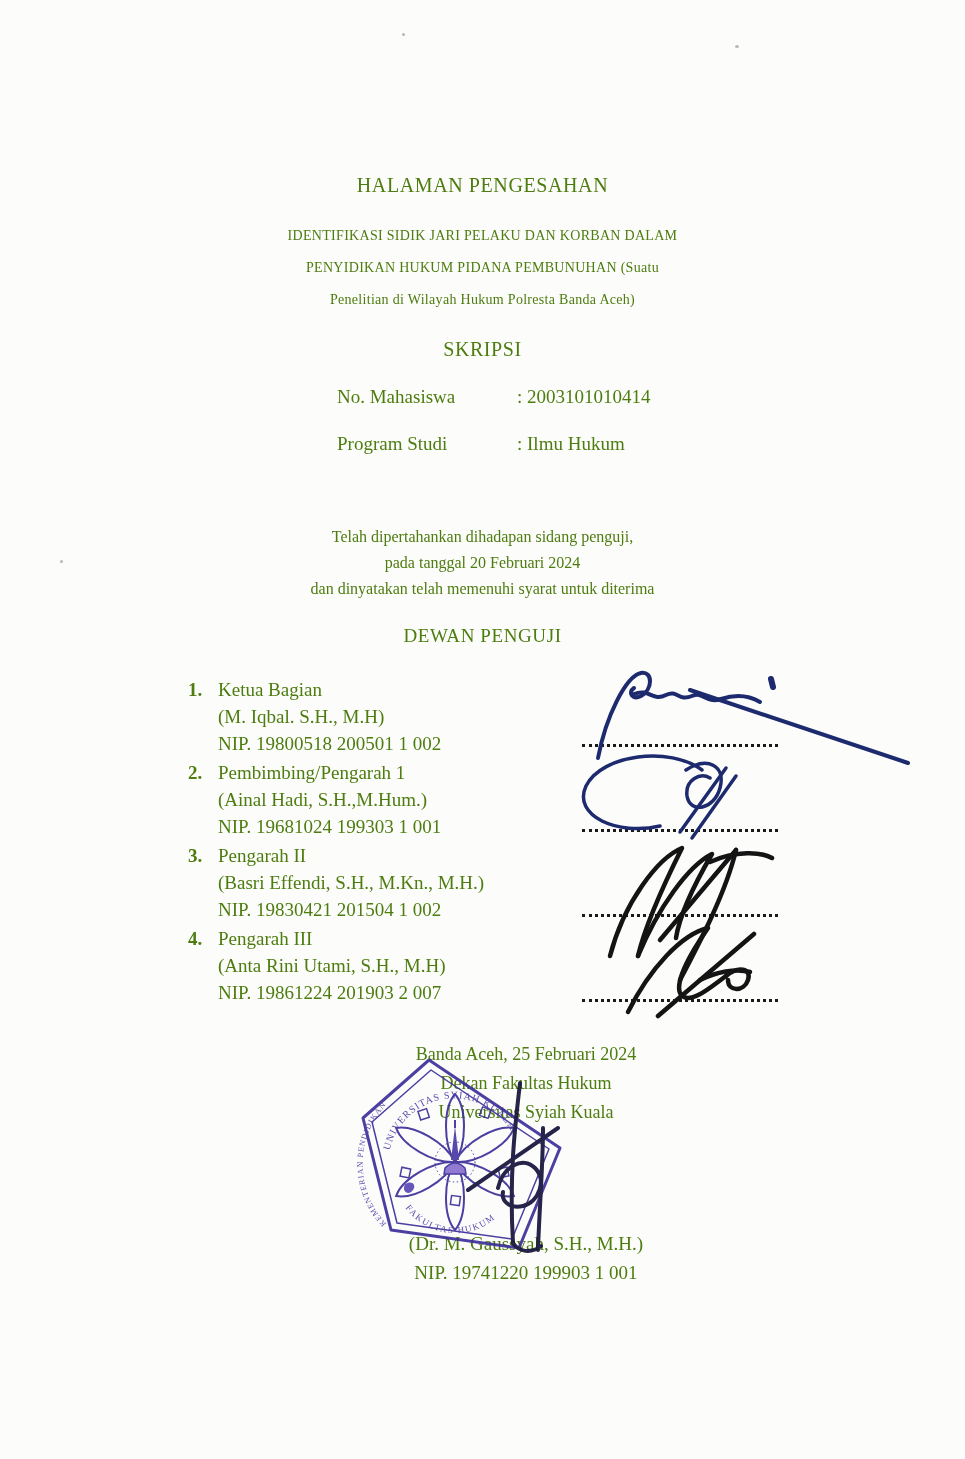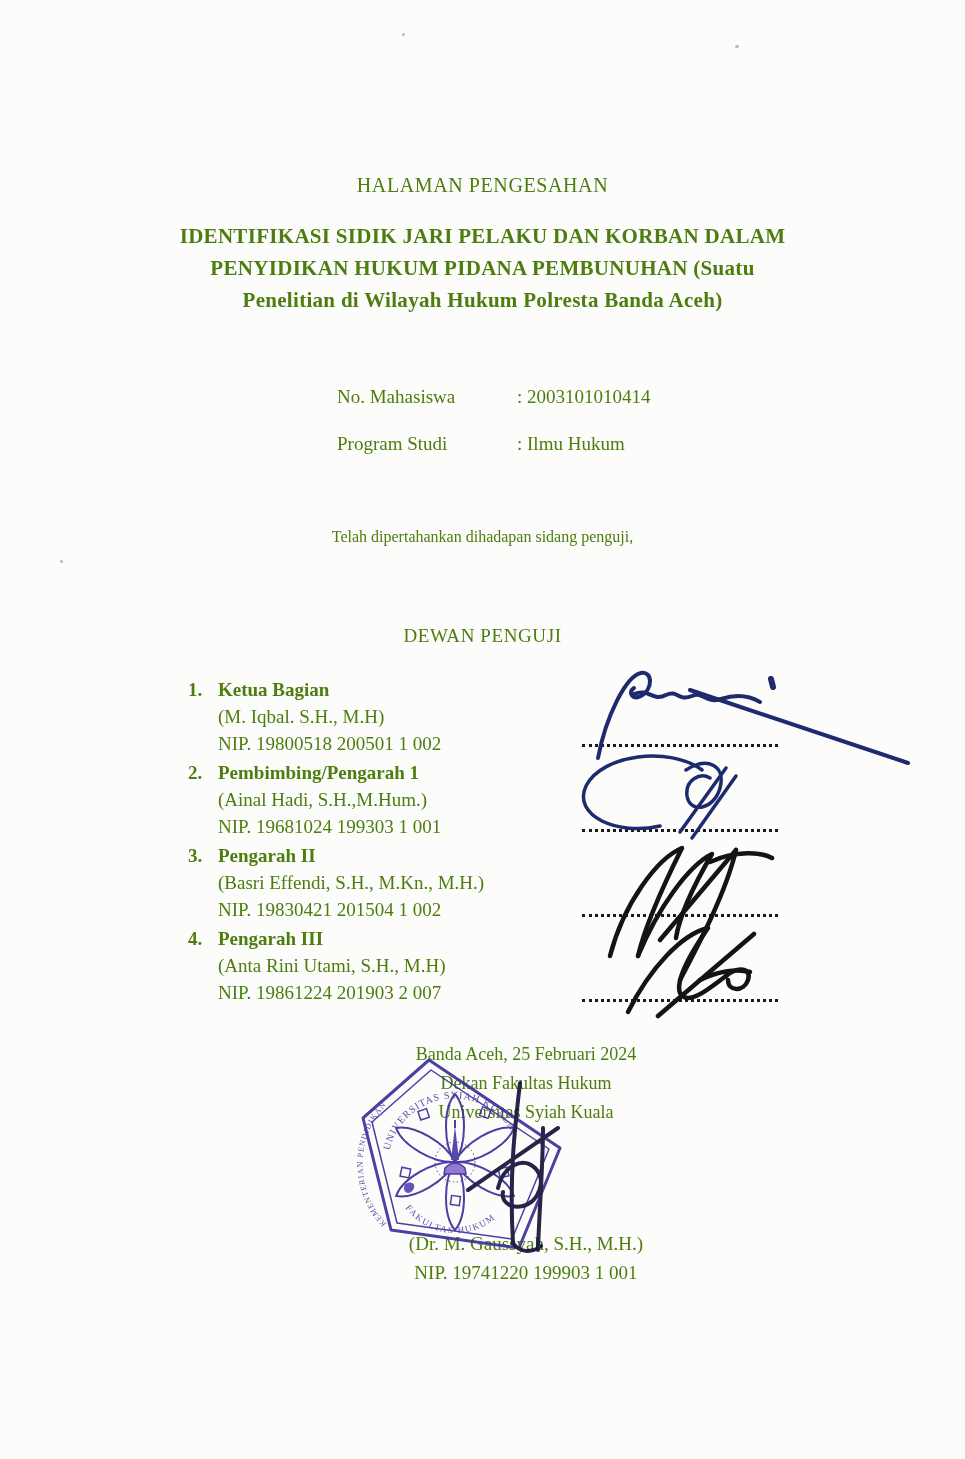--- a/index.html
+++ b/index.html
@@ -1,30 +1,30 @@
 <!DOCTYPE html>
 <html><head>
 <meta charset="utf-8">
 <style>
   html,body{margin:0;padding:0;background:#e9e9e9;}
   .page{position:relative;width:965px;height:1459px;background:#fcfcfa;
         font-family:"Liberation Serif",serif;color:#4d7c0f;overflow:hidden;}
   .center{position:absolute;left:0;width:965px;text-align:center;}
   .heading{top:174px;font-size:20px;letter-spacing:.6px;}
-  .title{top:220px;font-size:21px;font-weight:bold;line-height:32px;letter-spacing:.3px;}
+  .title{top:220px;font-size:14px;font-weight:normal;line-height:32px;letter-spacing:.3px;}
   .skripsi{top:338px;font-size:20px;letter-spacing:.6px;}
   .student{position:absolute;left:337px;top:386px;font-size:19px;}
   .srow{display:flex;height:47px;align-items:flex-start;}
   .slabel{width:180px;}
   .statement{top:524px;font-size:16px;line-height:26px;}
   .board{top:625px;font-size:19px;letter-spacing:.6px;}
   .examiners{position:absolute;left:188px;top:676px;font-size:19px;line-height:27px;width:430px;}
   .exitem{display:flex;margin-bottom:2px;}
   .exno{width:30px;font-weight:bold;flex:none;}
-  .exrole{font-weight:bold;}
+  .exrole{font-weight:normal;}
   .dotline{position:absolute;left:582px;width:196px;height:0;border-bottom:3px dotted #1a1a1a;}
   .d1{top:744px;} .d2{top:829px;} .d3{top:914px;} .d4{top:999px;}
   .closing{position:absolute;left:291px;top:1040px;width:470px;text-align:center;
            font-size:18px;line-height:29px;}
   .deanblock{position:absolute;left:291px;top:1229px;width:470px;text-align:center;
              font-size:19px;line-height:29px;}
   .sig-svg{position:absolute;left:540px;top:650px;z-index:3;}
   .stamp-svg{position:absolute;left:353px;top:1056px;z-index:2;opacity:.92;}
   .speck{position:absolute;background:#b9b9b2;border-radius:50%;}
 </style>
@@ -38,34 +38,37 @@
   <div class="speck" style="left:60px;top:560px;width:3px;height:3px;"></div>
 
   <div class="center heading">HALAMAN PENGESAHAN</div>
 
   <div class="center title">
     <div>IDENTIFIKASI SIDIK JARI PELAKU DAN KORBAN DALAM</div>
     <div>PENYIDIKAN HUKUM PIDANA PEMBUNUHAN (Suatu</div>
     <div>Penelitian di  Wilayah Hukum Polresta Banda Aceh)</div>
   </div>
 
+  <div class="center skripsi">SKRIPSI</div>
 
   <div class="student">
     <div class="srow">
       <span class="slabel">No. Mahasiswa</span>
       <span>: 2003101010414</span>
     </div>
     <div class="srow">
       <span class="slabel">Program Studi</span>
       <span>: Ilmu Hukum</span>
     </div>
   </div>
 
   <div class="center statement">
     <div>Telah dipertahankan dihadapan sidang penguji,</div>
+    <div>pada tanggal 20 Februari  2024</div>
+    <div>dan dinyatakan telah memenuhi syarat untuk diterima</div>
   </div>
 
   <div class="center board">DEWAN PENGUJI</div>
 
   <div class="examiners">
     <div class="exitem">
       <span class="exno">1.</span>
       <span>
         <span class="exrole">Ketua Bagian</span><br>
         <span>(M. Iqbal. S.H., M.H)</span><br>

